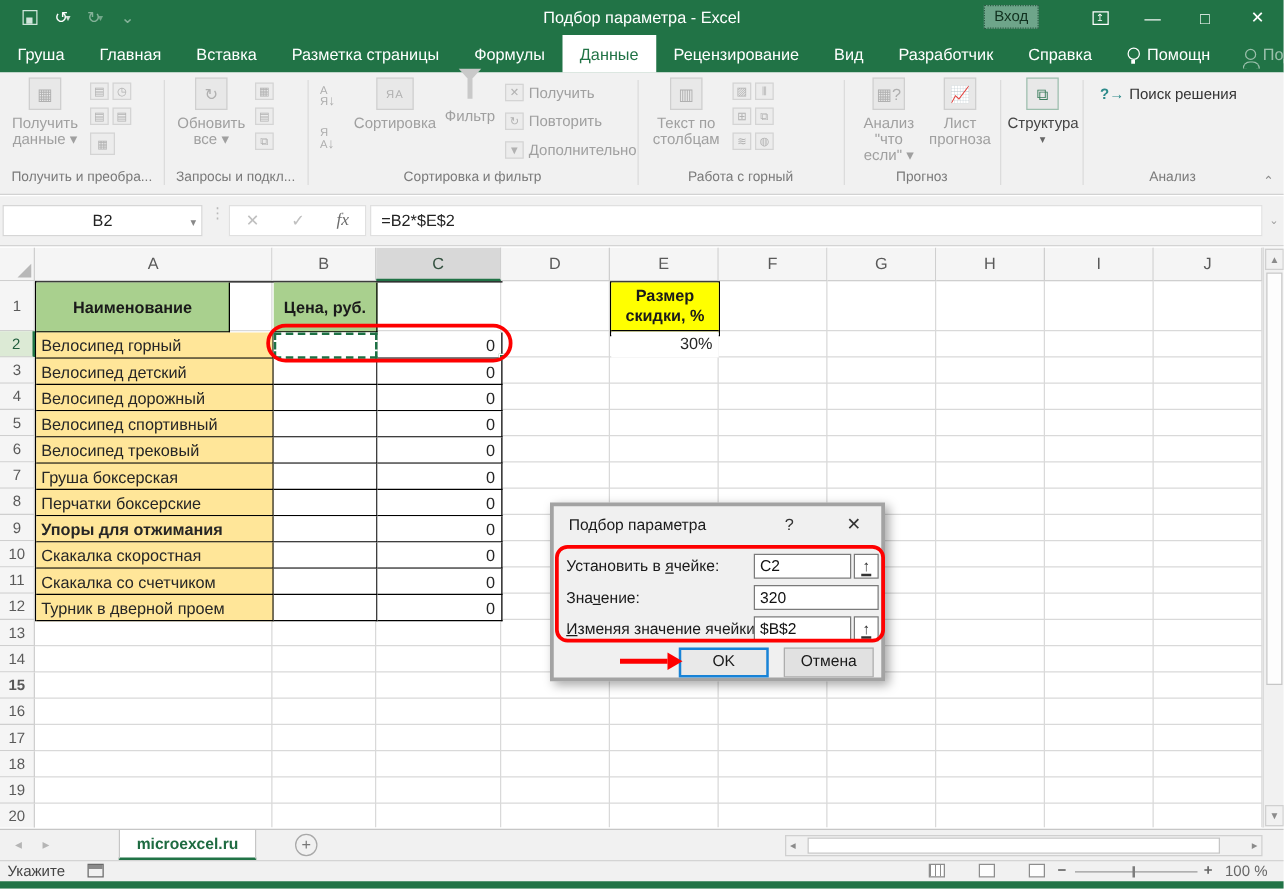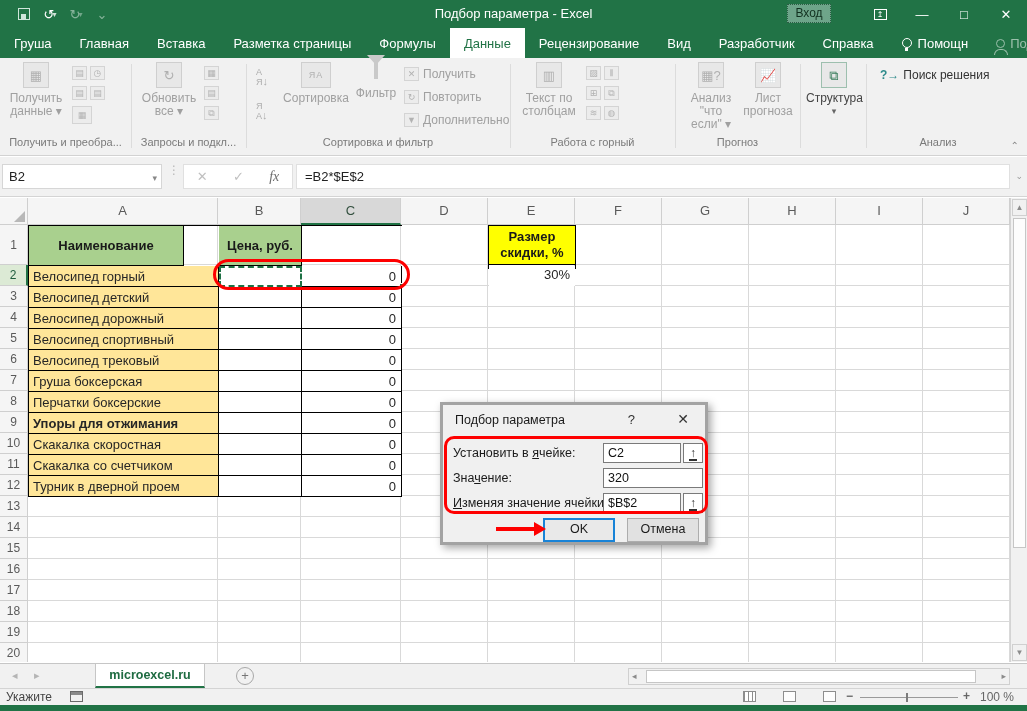--- a/index.html
+++ b/index.html
@@ -42,21 +42,21 @@
   .ic24.green { color:#6c9e85; border-color:#bcd2c5; }
   .ic16 { width:15px; height:14px; background:#ececec; border:1px solid #d4d4d4; display:inline-flex; align-items:center; justify-content:center; font-size:9px; color:#b2b2b2; }
   .smallrow { position:absolute; display:flex; align-items:center; gap:4px; color:#a0a0a0; font-size:12px; white-space:nowrap; }
   .funnel { width:0; height:0; border-left:9px solid transparent; border-right:9px solid transparent; border-top:10px solid #c9c9c9; position:relative; }
   .funnel:after { content:""; position:absolute; left:-2px; top:-10px; width:4px; height:16px; background:#c9c9c9; top:-2px; left:-2px; }
   .sorticon { font-size:9px; color:#adadad; line-height:9px; text-align:left; }
   .chev-collapse { position:absolute; right:8px; top:82px; color:#8a8a8a; font-size:10px; }
 
   
   #fbar { position:absolute; left:0; top:157px; width:1027px; height:40px; background:#f1f1f1; border-bottom:1px solid #d4d4d4; }
-  #namebox { position:absolute; left:2px; top:7px; width:160px; height:25px; background:#fff; border:1px solid #d6d6d6; font-size:13px; color:#222; padding:4px 6px; }
+  #namebox { position:absolute; left:2px; top:7px; width:160px; height:25px; background:#fff; border:1px solid #d6d6d6; font-size:13px; color:#222; padding:4px 6px;text-align:center; }
   #namebox .nb-drop { position:absolute; right:4px; top:8px; font-size:9px; color:#888; }
   .fdots { position:absolute; left:168px; top:10px; color:#b9b9b9; font-size:12px; letter-spacing:0; line-height:6px; }
   .fbtns { position:absolute; left:183px; top:7px; width:110px; height:25px; background:#fff; border:1px solid #e0e0e0; display:flex; align-items:center; justify-content:space-around; }
   .fbtns .x { color:#c0c0c0; font-size:13px; }
   .fbtns .ck { color:#c0c0c0; font-size:13px; }
   .fbtns .fx { color:#6d6d6d; font-style:italic; font-family:"Liberation Serif",serif; font-size:14px; }
   #finput { position:absolute; left:296px; top:7px; width:714px; height:25px; background:#fff; border:1px solid #e0e0e0; font-size:13px; color:#222; padding:4px 8px; }
   #fexpand { position:absolute; right:4px; top:14px; color:#9a9a9a; font-size:9px; }
 
   
@@ -317,21 +317,21 @@
         <div class="row-h" style="top: 130px; height: 21px;">5</div>
         <div class="row-h" style="top: 151px; height: 21px;">6</div>
         <div class="row-h" style="top: 172px; height: 21px;">7</div>
         <div class="row-h" style="top: 193px; height: 21px;">8</div>
         <div class="row-h" style="top: 214px; height: 21px;">9</div>
         <div class="row-h" style="top: 235px; height: 21px;">10</div>
         <div class="row-h" style="top: 256px; height: 21px;">11</div>
         <div class="row-h" style="top: 277px; height: 21px;">12</div>
         <div class="row-h" style="top: 298px; height: 21px;">13</div>
         <div class="row-h" style="top: 319px; height: 21px;">14</div>
-        <div class="row-h" style="top: 340px; height: 21px;">15</div>
+        <div class="row-h" style="top: 340px; height: 21px; font-weight: bold;">15</div>
         <div class="row-h" style="top: 361px; height: 21px;">16</div>
         <div class="row-h" style="top: 382px; height: 21px;">17</div>
         <div class="row-h" style="top: 403px; height: 21px;">18</div>
         <div class="row-h" style="top: 424px; height: 21px;">19</div>
         <div class="row-h" style="top: 445px; height: 21px;">20</div>
       </div>
     <div id="gridlines">
         <div class="gl" style="left: 217px; top: 27px; width: 1px; height: 437px;"></div>
         <div class="gl" style="left: 300px; top: 27px; width: 1px; height: 437px;"></div>
         <div class="gl" style="left: 400px; top: 27px; width: 1px; height: 437px;"></div>

